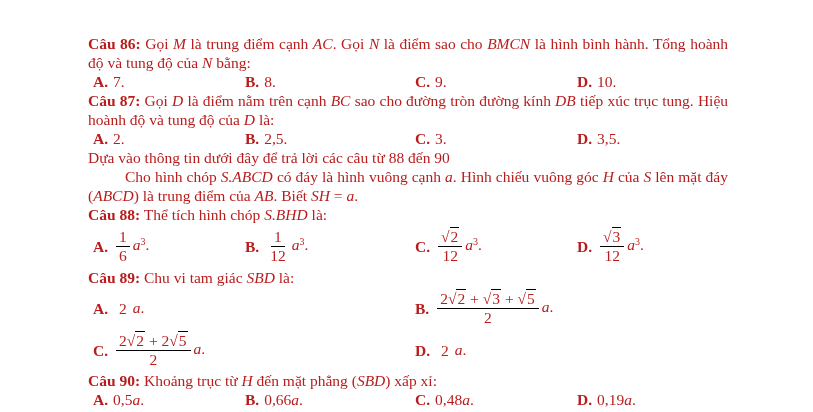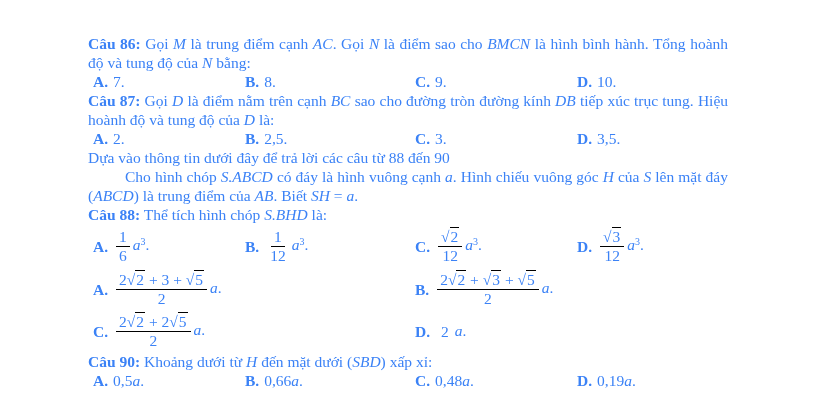--- a/index.html
+++ b/index.html
@@ -1,20 +1,20 @@
 <!DOCTYPE html>
 <html><head>
 <meta charset="utf-8">
 <style>
   html,body{margin:0;padding:0;background:#ffffff;}
   .page{
     position:relative;
     width:813px;height:412px;
     background:#ffffff;
-    color:#3b82f6;
+    color:#b91c1c;
     font-family:"Liberation Serif", serif;
     font-size:15.5px;
     line-height:19px;
     overflow:hidden;
   }
   .content{padding:34px 85px 0 88px;}
   .para{margin:0;text-align:justify;text-align-last:left;}
   .para.indent{text-indent:37px;}
   .qlabel{font-weight:bold;}
   .run.b{font-weight:normal;}
@@ -106,25 +106,25 @@
             </span><span class="run i">a</span><span class="run sup">3</span><span class="run">.</span></span>
         </div>
         <div class="opt">
           <span class="olabel">D.</span>
           <span class="ocontent"><span class="frac">
               <span class="num"><span class="sqrt"><span class="rsign">√</span><span class="rad">3</span></span></span>
               <span class="den"><span class="run">12</span></span>
             </span><span class="run i">a</span><span class="run sup">3</span><span class="run">.</span></span>
         </div>
       </div>
+      <p class="para qtitle"><span class="qlabel">Câu 89:</span><span class="run"> Chu vi tam giác </span><span class="run i">SBD</span><span class="run"> là:</span></p>
       <div class="options grid2 tall2">
         <div class="opt">
           <span class="olabel">A.</span>
           <span class="ocontent"><span class="frac">
-              <span class="num"><span class="run">2</span><span class="sqrt"><span class="rsign">√</span><span class="rad">2</span></span><span class="run"> + 3 + </span><span class="sqrt"><span class="rsign">√</span><span class="rad">5</span></span></span>
               <span class="den"><span class="run">2</span></span>
             </span><span class="run i">a</span><span class="run">.</span></span>
         </div>
         <div class="opt">
           <span class="olabel">B.</span>
           <span class="ocontent"><span class="frac">
               <span class="num"><span class="run">2</span><span class="sqrt"><span class="rsign">√</span><span class="rad">2</span></span><span class="run"> + </span><span class="sqrt"><span class="rsign">√</span><span class="rad">3</span></span><span class="run"> + </span><span class="sqrt"><span class="rsign">√</span><span class="rad">5</span></span></span>
               <span class="den"><span class="run">2</span></span>
             </span><span class="run i">a</span><span class="run">.</span></span>
         </div>
@@ -135,21 +135,21 @@
               <span class="den"><span class="run">2</span></span>
             </span><span class="run i">a</span><span class="run">.</span></span>
         </div>
         <div class="opt">
           <span class="olabel">D.</span>
           <span class="ocontent"><span class="frac">
               <span class="den"><span class="run">2</span></span>
             </span><span class="run i">a</span><span class="run">.</span></span>
         </div>
       </div>
-      <p class="para qtitle"><span class="qlabel">Câu 90:</span><span class="run"> Khoảng dưới từ </span><span class="run i">H</span><span class="run"> đến mặt dưới (</span><span class="run i">SBD</span><span class="run">) xấp xỉ:</span></p>
+      <p class="para qtitle"><span class="qlabel">Câu 90:</span><span class="run"> Khoảng trục từ </span><span class="run i">H</span><span class="run"> đến mặt phẳng (</span><span class="run i">SBD</span><span class="run">) xấp xỉ:</span></p>
       <div class="options grid4">
         <div class="opt">
           <span class="olabel">A.</span>
           <span class="ocontent"><span class="run">0,5</span><span class="run i">a</span><span class="run">.</span></span>
         </div>
         <div class="opt">
           <span class="olabel">B.</span>
           <span class="ocontent"><span class="run">0,66</span><span class="run i">a</span><span class="run">.</span></span>
         </div>
         <div class="opt">

